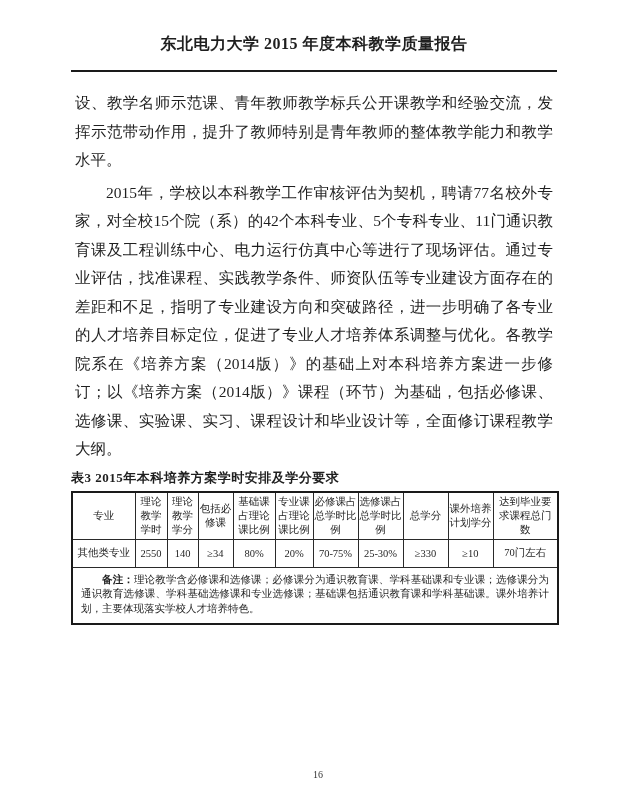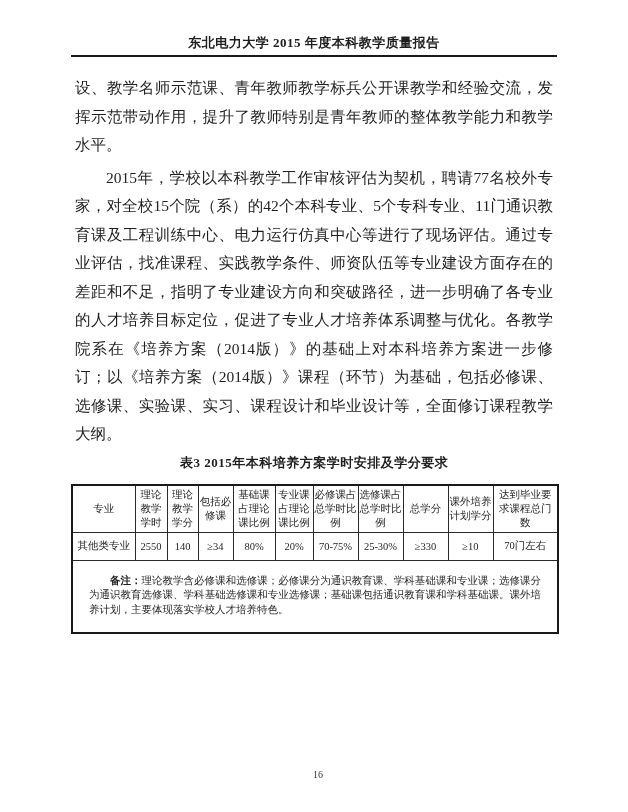--- a/index.html
+++ b/index.html
@@ -3,53 +3,53 @@
 <meta charset="utf-8">
 <style>
   * { box-sizing: border-box; }
   html, body { margin: 0; padding: 0; background: #e8e8e8; }
   .page {
     width: 628px; height: 812px; margin: 0 auto; background: #ffffff;
     font-family: "Liberation Serif", "DejaVu Serif", serif;
     color: #1f1f1f; position: relative; padding: 34px 71px 0 71px;
   }
   .page-header {
-    text-align: center; font-weight: bold; font-size: 13px;
-    letter-spacing: 0.5px; padding-bottom: 3px;
+    text-align: center; font-weight: bold; font-size: 16px;
+    letter-spacing: 0.5px; padding-bottom: 15px;
     border-bottom: 2px solid #1a1a1a;
   }
   .body-text { margin-top: 17px; }
   .para {
     margin: 4px; font-size: 15.5px; line-height: 28.5px;
     text-align: justify; font-style: normal;
   }
   .indent { text-indent: 2em; }
   .section-heading {
     margin: 0; font-size: 15.5px; line-height: 29px;
     font-weight: bold; text-indent: 2em; letter-spacing: 1px;
   }
   .table-caption {
-    text-align: center; font-weight: bold; font-size: 13px;
-    margin: 5px 0 12px 0; letter-spacing: 0.5px;
+    font-weight: bold; font-size: 13px;
+    margin: 5px 0 4px 0; letter-spacing: 0.5px;
   }
   table.data-table {
     width: 486px; border-collapse: collapse; table-layout: fixed;
     border: 2px solid #1a1a1a; font-size: 10.5px;
   }
   .data-table th, .data-table td {
     border: 1px solid #2a2a2a; text-align: center; vertical-align: middle;
     padding: 2px 1px; font-weight: normal; overflow: hidden;
   }
   .data-table thead th { line-height: 14px; height: 46px; }
   .data-table .data-row td { height: 28px; }
   .data-table .note-cell {
     text-align: justify; padding: 3px 6px 5px 6px;
     font-size: 10.5px; line-height: 14.5px; height: 48px;
   }
-  .note-cell p { margin: 10px; text-indent: 2em; }
+  .note-cell p { margin: 2px; text-indent: 2em; }
   .note-label { font-weight: bold; }
   .page-number {
     position: absolute; bottom: 32px; left: 8px; right: 0;
     text-align: center; font-size: 10px; color: #333;
   }
 </style>
 </head>
 <body>
 
 <div class="page">

